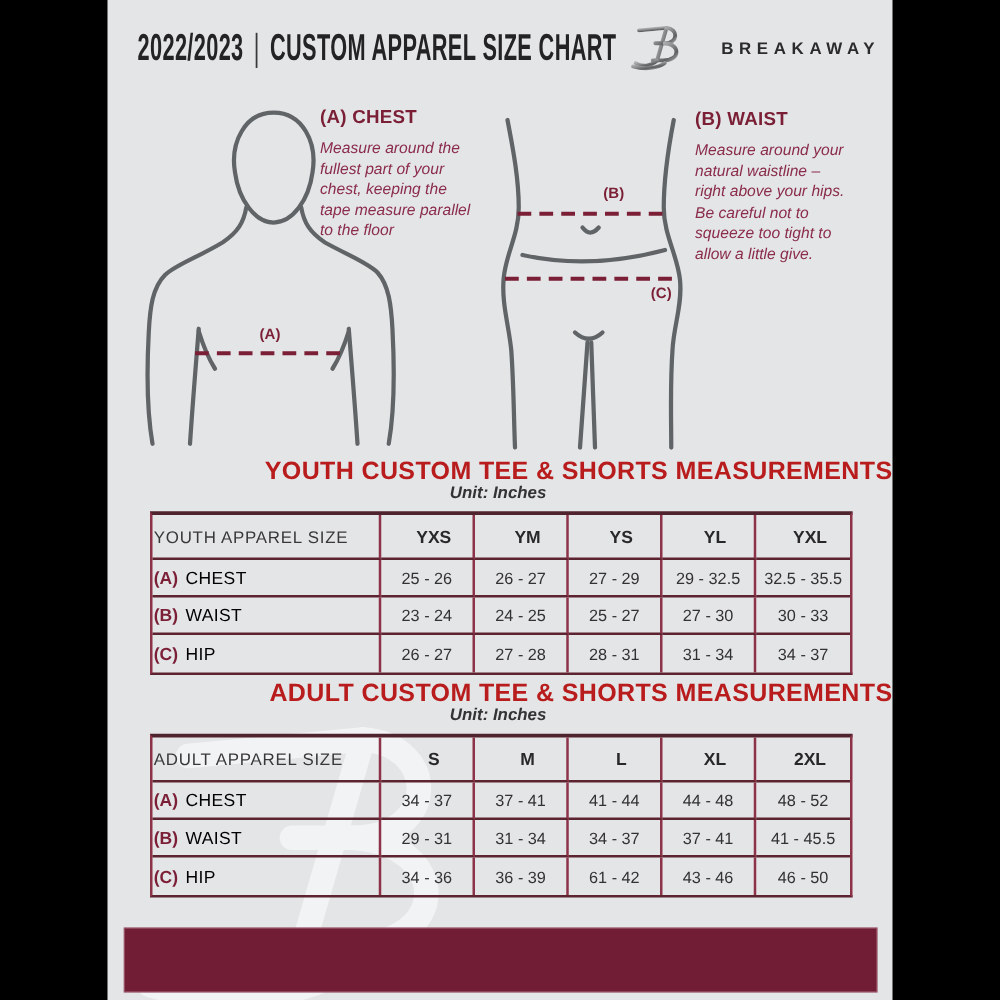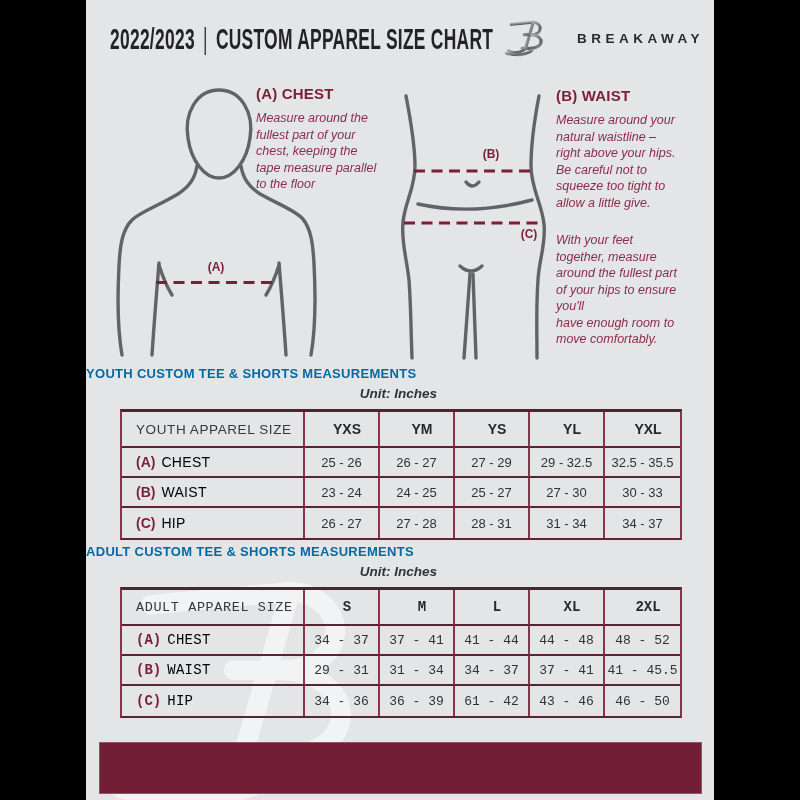--- a/index.html
+++ b/index.html
@@ -21,37 +21,37 @@
   .fig path{fill:none;stroke:#616467;stroke-width:3.4;stroke-linecap:round;}
   .fig line{stroke:#7a1f35;stroke-width:3.2;stroke-dasharray:11 6.5;}
   .fig-label{position:absolute;width:30px;text-align:center;font-weight:bold;
              font-size:12px;color:#7a1f35;}
   .guide{position:absolute;}
   .guide h3{margin:0;font-size:15px;font-weight:bold;color:#7a1f35;letter-spacing:0.2px;}
   .guide p{margin:8px 0 0 0;font-size:12.5px;font-style:italic;line-height:1.32;
            color:#8a2c4a;white-space:pre-line;}
 
   
-  .tbl-title{position:absolute;left:0;width:628px;text-align:left;margin:0;
-             font-size:13px;font-weight:bold;color:#0369a1;letter-spacing:0.3px;}
+  .tbl-title{position:absolute;left:0;width:628px;text-align:right;margin:0;
+             font-size:20px;font-weight:bold;color:#b91c1c;letter-spacing:0.3px;}
   .tbl-unit{position:absolute;left:0;width:625px;text-align:center;margin:0;
             font-size:13.5px;font-style:italic;font-weight:bold;color:#333335;}
   .size-table{position:absolute;left:34px;width:558px;display:grid;
               grid-template-columns:183px 75px 75px 75px 75px 75px;
               grid-template-rows:36px 30px 30px 30px;
               border-top:3px solid #50242f;border-bottom:2px solid #5c2330;
               border-left:2px solid #8c3349;border-right:2px solid #8c3349;
               background:transparent;}
   .cell{display:flex;align-items:center;justify-content:center;
         border-right:2px solid #8c3349;border-bottom:2px solid #5c2330;
         font-size:13px;color:#323234;}
   .cell:nth-child(6n){border-right:none;}
   .cell:nth-last-child(-n+6){border-bottom:none;}
   .cell.head{font-weight:bold;font-size:14px;color:#28282a;padding-left:11px;}
-  .cell.first{justify-content:flex-start;padding-left:14px;}
+  .cell.first{justify-content:flex-start;padding-left:1px;}
   .cell.first.head{font-weight:normal;font-size:13.5px;letter-spacing:0.6px;color:#38383a;}
   .row-label b{color:#7b1f37;margin-right:6px;font-size:14px;}
   .row-label span{color:#000000;font-size:14px;letter-spacing:0.3px;}
 
   
   .footer-bar{position:absolute;left:13px;top:742px;width:601px;height:50px;
               background:#711d35;border:1px solid rgba(225,180,195,0.35);z-index:2;}
   .watermark{position:absolute;left:0px;top:548px;z-index:0;opacity:0.55;}
   .watermark path{fill:none;stroke:#ffffff;stroke-width:4.5;stroke-linecap:round;}
   .content{position:relative;z-index:1;}
@@ -138,27 +138,20 @@
       <div class="guide" style="left:470px;top:87px;width:154px;">
         <h3>(B) WAIST</h3>
         <p>Measure around your
 natural waistline –
 right above your hips.
 Be careful not to
 squeeze too tight to
 allow a little give.</p>
       </div>
       <div class="guide" style="left:470px;top:224px;width:162px;">
-        <p>With your feet
-together, measure
-around the fullest part
-of your hips to ensure
-you'll
-have enough room to
-move comfortably.</p>
       </div>
 
       <h2 class="tbl-title" style="top:366px;">YOUTH CUSTOM TEE &amp; SHORTS MEASUREMENTS</h2>
       <p class="tbl-unit" style="top:386px;">Unit: Inches</p>
 
       <div class="size-table" style="top:409px;">
         <div class="cell first head">YOUTH APPAREL SIZE</div>
         <div class="cell head">YXS</div>
         <div class="cell head">YM</div>
         <div class="cell head">YS</div>
@@ -192,21 +185,21 @@
         <div class="cell">26 - 27</div>
         <div class="cell">27 - 28</div>
         <div class="cell">28 - 31</div>
         <div class="cell">31 - 34</div>
         <div class="cell">34 - 37</div>
       </div>
 
       <h2 class="tbl-title" style="top:544px;">ADULT CUSTOM TEE &amp; SHORTS MEASUREMENTS</h2>
       <p class="tbl-unit" style="top:564px;">Unit: Inches</p>
 
-      <div class="size-table" style="top:587px;font-family:Liberation Mono, monospace;">
+      <div class="size-table" style="top:587px;">
         <div class="cell first head">ADULT APPAREL SIZE</div>
         <div class="cell head">S</div>
         <div class="cell head">M</div>
         <div class="cell head">L</div>
         <div class="cell head">XL</div>
         <div class="cell head">2XL</div>
 
         <div class="cell first row-label">
           <b>(A)</b>
             <span>CHEST</span>

